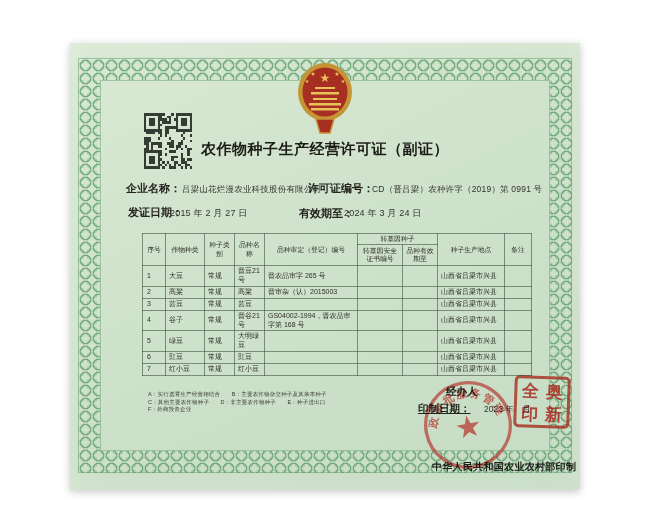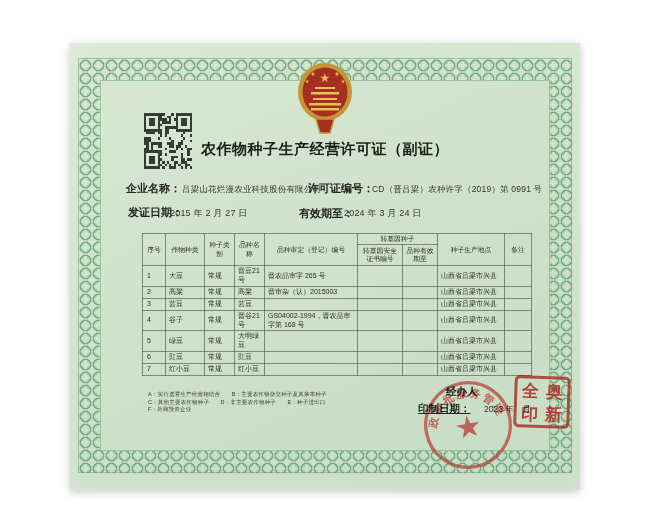--- a/index.html
+++ b/index.html
@@ -461,20 +461,21 @@
       <div class="footnotes">
         <div>A：实行选育生产经营相结合　　B：主要农作物杂交种子及其亲本种子</div>
         <div>C：其他主要农作物种子　　D：非主要农作物种子　　E：种子进出口</div>
         <div>F：外商投资企业</div>
       </div>
 
       <div class="handler">经办人</div>
       <div class="printdate-label">印制日期：</div>
       <div class="printdate-value">2023 年　月</div>
 
+      <div class="footer-line">中华人民共和国农业农村部印制</div>
 
       <svg class="stamp-round" viewBox="0 0 100 100">
         <circle cx="50" cy="50" r="45" fill="none" stroke="#b5342c" stroke-width="3.5" opacity=".8"></circle>
         <path id="stamp-arc" d="M16,54 A34,34 0 1 1 84,54" fill="none"></path>
         <text font-size="11.5" fill="#b5342c" opacity=".85" letter-spacing="2" font-family="Liberation Serif, serif" font-weight="bold">
           <textPath href="#stamp-arc" startOffset="50%" text-anchor="middle">行政审批服务管理局</textPath>
         </text>
         <text x="50" y="63" font-size="32" fill="#b5342c" opacity=".85" text-anchor="middle">★</text>
       </svg>
 

